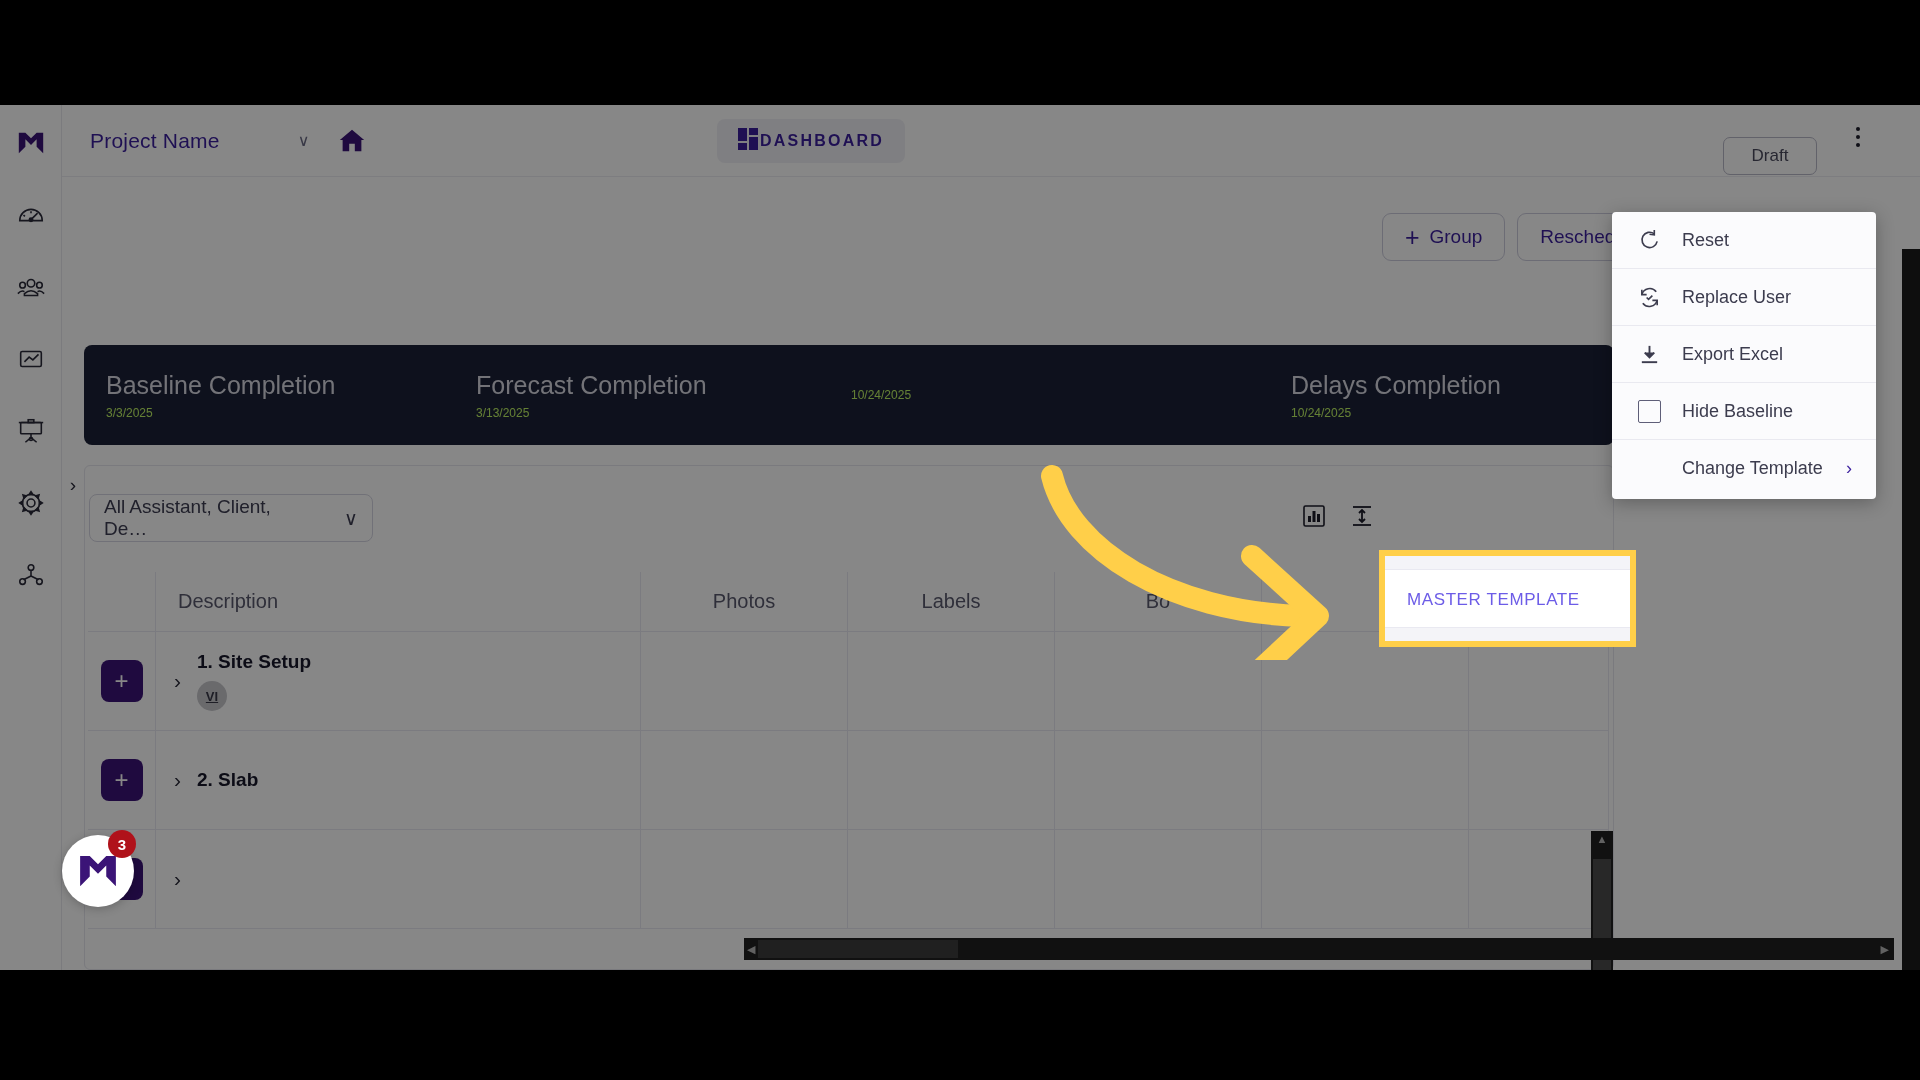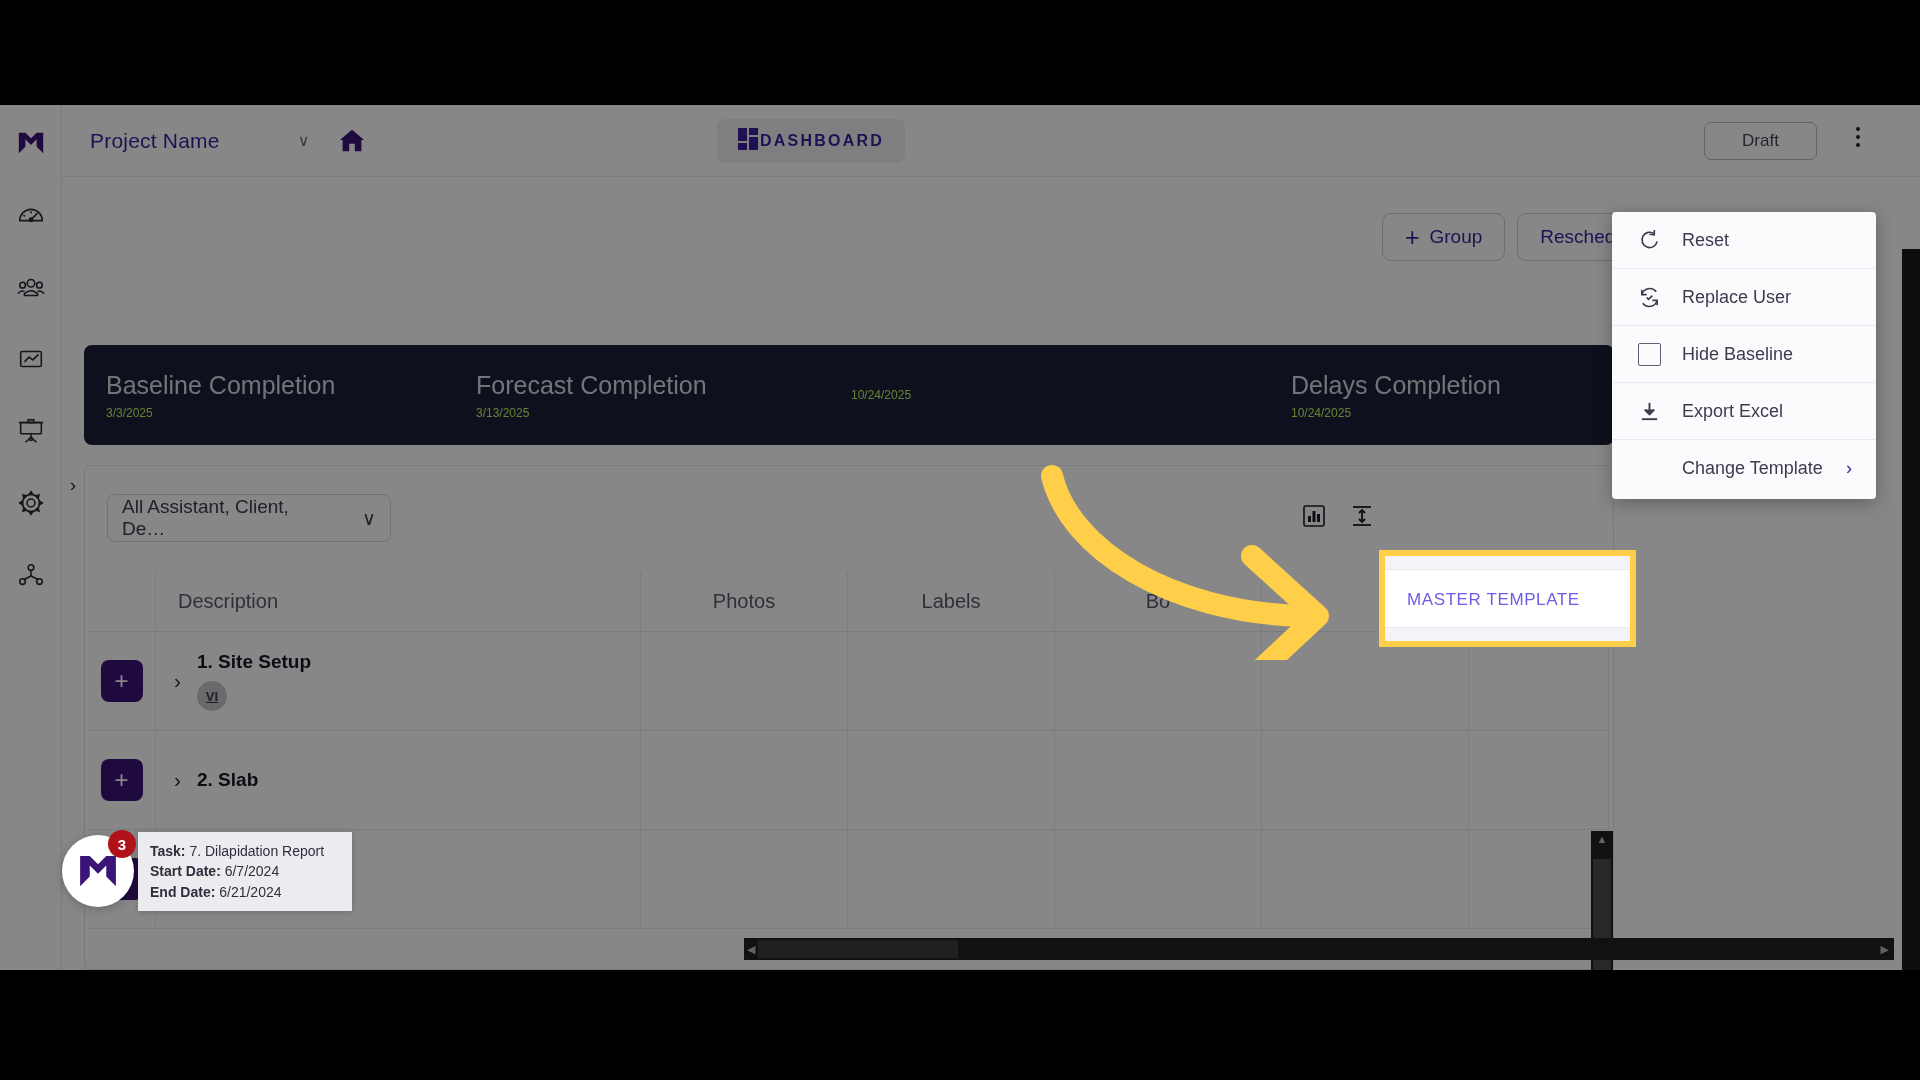--- a/index.html
+++ b/index.html
@@ -45,21 +45,21 @@
   }
   #projcaret { margin-left: 78px; color: #6b6b85; }
   #homeic { margin-left: 28px; display: flex; }
   #dashpill {
     position: absolute; left: 655px; top: 14px; width: 188px; height: 44px;
     background: #f0f0f6; border-radius: 8px;
     display: flex; align-items: center; justify-content: center; gap: 0;
   }
   #dashpill .lbl { color: #3b1f9e; font-size: 16px; font-weight: 700; letter-spacing: 2.2px; }
   #draftbtn {
-    position: absolute; right: 103px; top: 17px; width: 113px; height: 38px;
+    position: absolute; right: 103px; top: 32px; width: 94px; height: 38px;
     border: 1px solid #b9b9c8; border-radius: 7px; background: transparent;
     color: #4a4a5e; font-size: 17px; display: flex; align-items: center; justify-content: center;
   }
   #topkebab { position: absolute; right: 60px; top: 22px; }
 
   .kebab { display: flex; flex-direction: column; gap: 4px; align-items: center; }
   .kebab i { width: 4px; height: 4px; border-radius: 50%; background: #1d1d2b; display: block; }
 
   
   #collapse {
@@ -94,21 +94,21 @@
   .stat:nth-child(3) { width: 440px; }
   .stat .t { color: #d9dae3; font-size: 25px; margin-bottom: 6px; }
   .stat .v { color: #bef264; font-size: 12px; }
 
   
   #panel {
     position: absolute; left: 0; top: 288px; width: 1530px; height: 505px;
     background: #fff; border: 1px solid #e6e6ee; border-radius: 6px;
   }
   #filter {
-    position: absolute; left: 22px; top: 28px; width: 284px; height: 48px;
+    position: absolute; left: 4px; top: 28px; width: 284px; height: 48px;
     border: 1px solid #d6d6e2; border-radius: 8px; display: flex; align-items: center;
     padding: 0 14px; justify-content: space-between; color: #3d3d52; font-size: 19px; gap: 40px;
   }
   #gridtools { position: absolute; right: 238px; top: 37px; display: flex; gap: 22px; align-items: center; }
   .tool { width: 26px; height: 26px; display: flex; align-items: center; justify-content: center; }
 
   
   #tbl { position: absolute; left: 3px; top: 106px; width: 1524px; height: 396px; overflow: hidden; }
   .trow { display: flex; }
   .hcell, .cell {
@@ -450,33 +450,33 @@
             <polyline points="4,4 4,9 9,9"></polyline>
           <path d="M20 15 a8.5 8.5 0 0 1 -15 3"></path>
             <polyline points="20,20 20,15 15,15"></polyline>
           <polyline points="9,12 11,14 15,10"></polyline>
         </svg>
       </span>
       <span>Replace User</span>
     </div>
     <div class="mi">
       <span class="mic">
-          <span class="chkbox"></span>
-        </span>
-      <span>Hide Baseline</span>
-    </div>
-    <div class="mi">
-      <span class="mic">
         <svg width="23" height="23" viewBox="0 0 24 24" fill="none" stroke="#3c3c4e" stroke-width="2">
           <line x1="12" y1="3" x2="12" y2="14"></line>
             <polyline points="7,10 12,15 17,10" fill="#3c3c4e"></polyline>
           <line x1="4" y1="20" x2="20" y2="20"></line>
         </svg>
       </span>
       <span>Export Excel</span>
+    </div>
+    <div class="mi">
+      <span class="mic">
+          <span class="chkbox"></span>
+        </span>
+      <span>Hide Baseline</span>
     </div>
     <div class="mi">
       <span class="mic"></span>
       <span>Change Template</span>
       <span class="arrow">›</span>
     </div>
   </div>
 
   <div id="callout">
     <div class="inner">
@@ -492,22 +492,14 @@
       <path d="M222 96 L288 156 L228 212" stroke="#ffcf49" stroke-width="22" stroke-linecap="round" stroke-linejoin="round" fill="none"></path>
     </svg>
   </div>
 
   <div id="chatfab">
     <svg width="44" height="44" viewBox="0 0 32 32">
         <path d="M3 5 L3 27 L10 20 L10 12 L16 18 L22 12 L22 20 L29 27 L29 5 L22 5 L16 11 L10 5 Z" fill="#3b1477"></path>
       </svg>
   </div>
   <div id="chatbadge">3</div>
-  <div id="tooltip">
-    <div><b>Task:</b>
-      <span>7. Dilapidation Report</span></div>
-    <div><b>Start Date:</b>
-      <span>6/7/2024</span></div>
-    <div><b>End Date:</b>
-      <span>6/21/2024</span></div>
-  </div>
 
 </div>
 
 </body></html>

